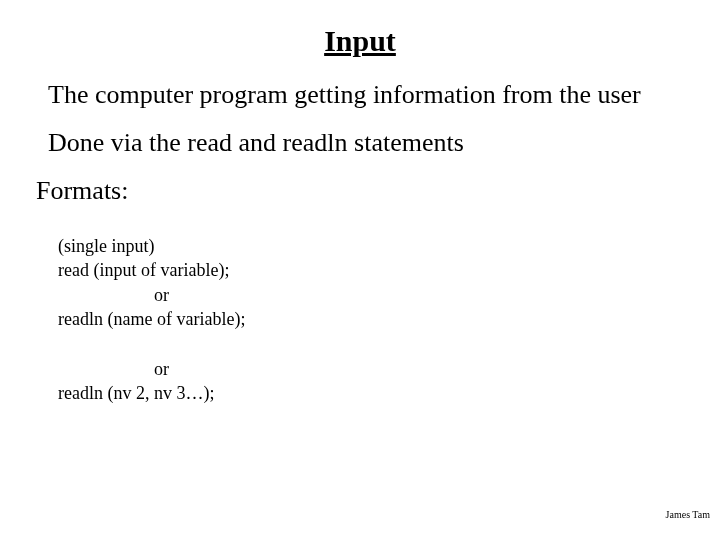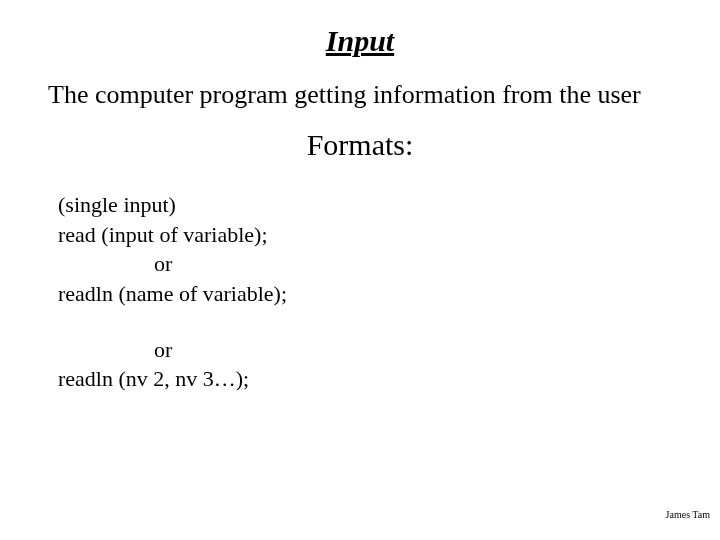--- a/index.html
+++ b/index.html
@@ -18,33 +18,31 @@
     height: 540px;
     padding: 18px 36px 0 36px;
     position: relative;
   }
   .title {
     text-align: center;
     font-size: 30px;
     font-weight: bold;
     text-decoration: underline;
     margin: 6px 0 22px 0;
-    font-style: italic;
   }
   .body-line {
     font-size: 26px;
     margin: 0 0 18px 12px;
   }
   .formats-label {
-    font-size: 30px;
+    font-size: 26px;
     margin: 0 0 28px 0;
-    text-align: center;
   }
   .code-block {
-    font-size: 22px;
+    font-size: 18px;
     line-height: 1.35;
     margin-left: 22px;
     margin-bottom: 26px;
     margin-top: 19px;
   }
   .code-block .indent-or {
     padding-left: 96px;
   }
   .footer {
     position: absolute;
@@ -55,20 +53,21 @@
 </style>
 </head>
 <body>
 
 <div class="slide">
 
   <div class="title">Input</div>
 
   <div class="body-line">The computer program getting information from the user</div>
 
+  <div class="body-line">Done via the read and readln statements</div>
 
   <div class="formats-label">Formats:</div>
 
   <div class="code-block">
     <div> (single input)</div>
     <div>read (input of variable);</div>
     <div class="indent-or">or</div>
     <div>readln (name of variable);</div>
   </div>
 

